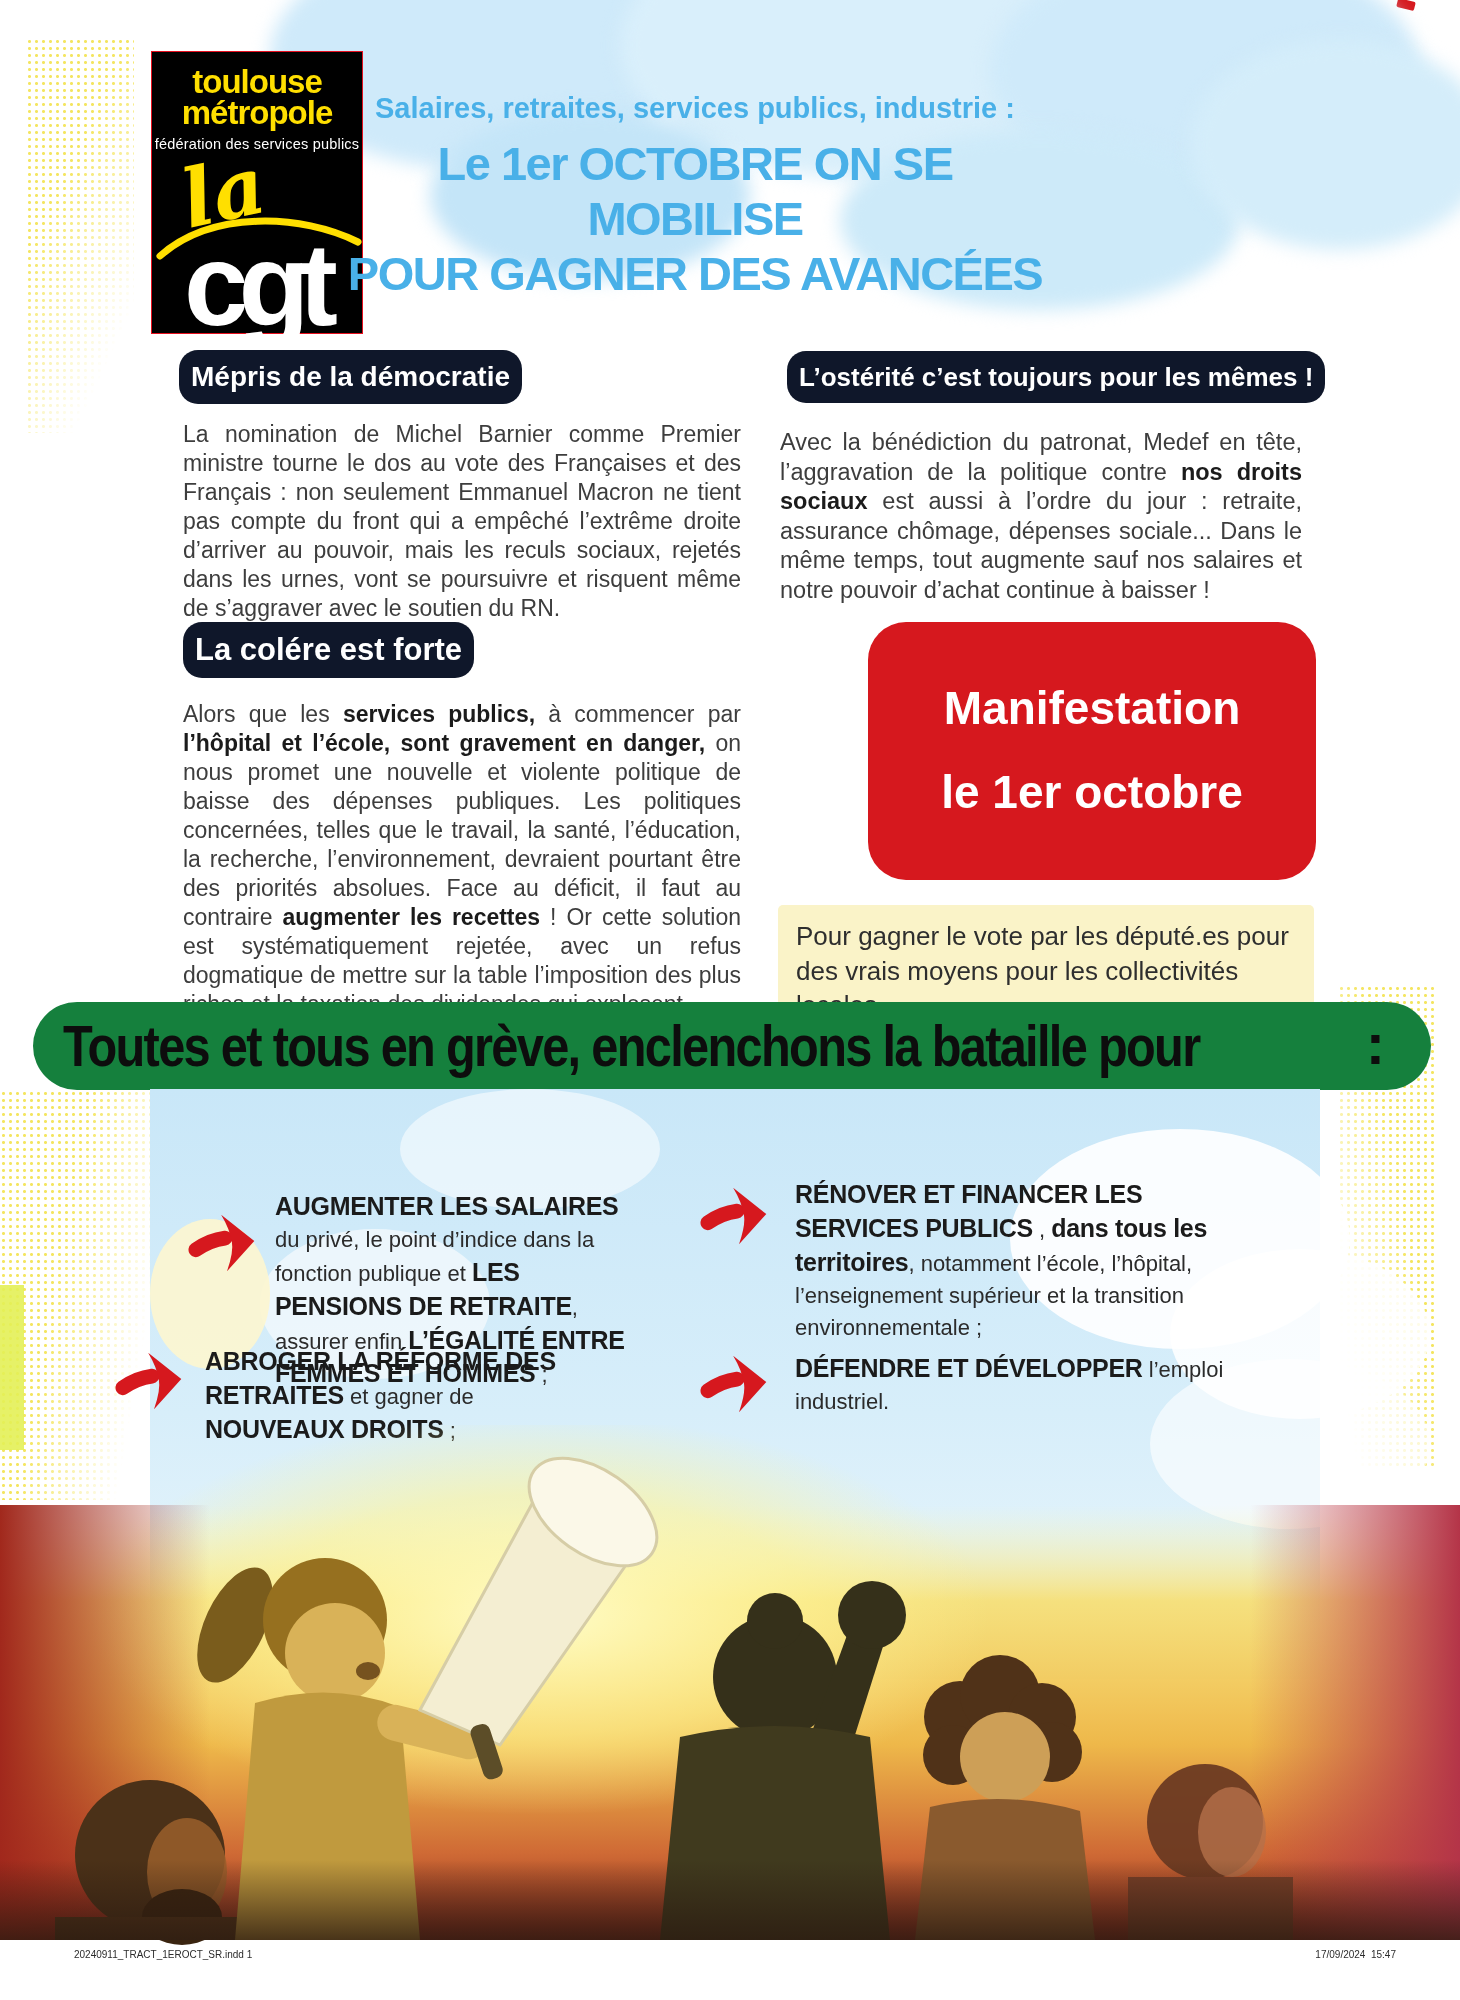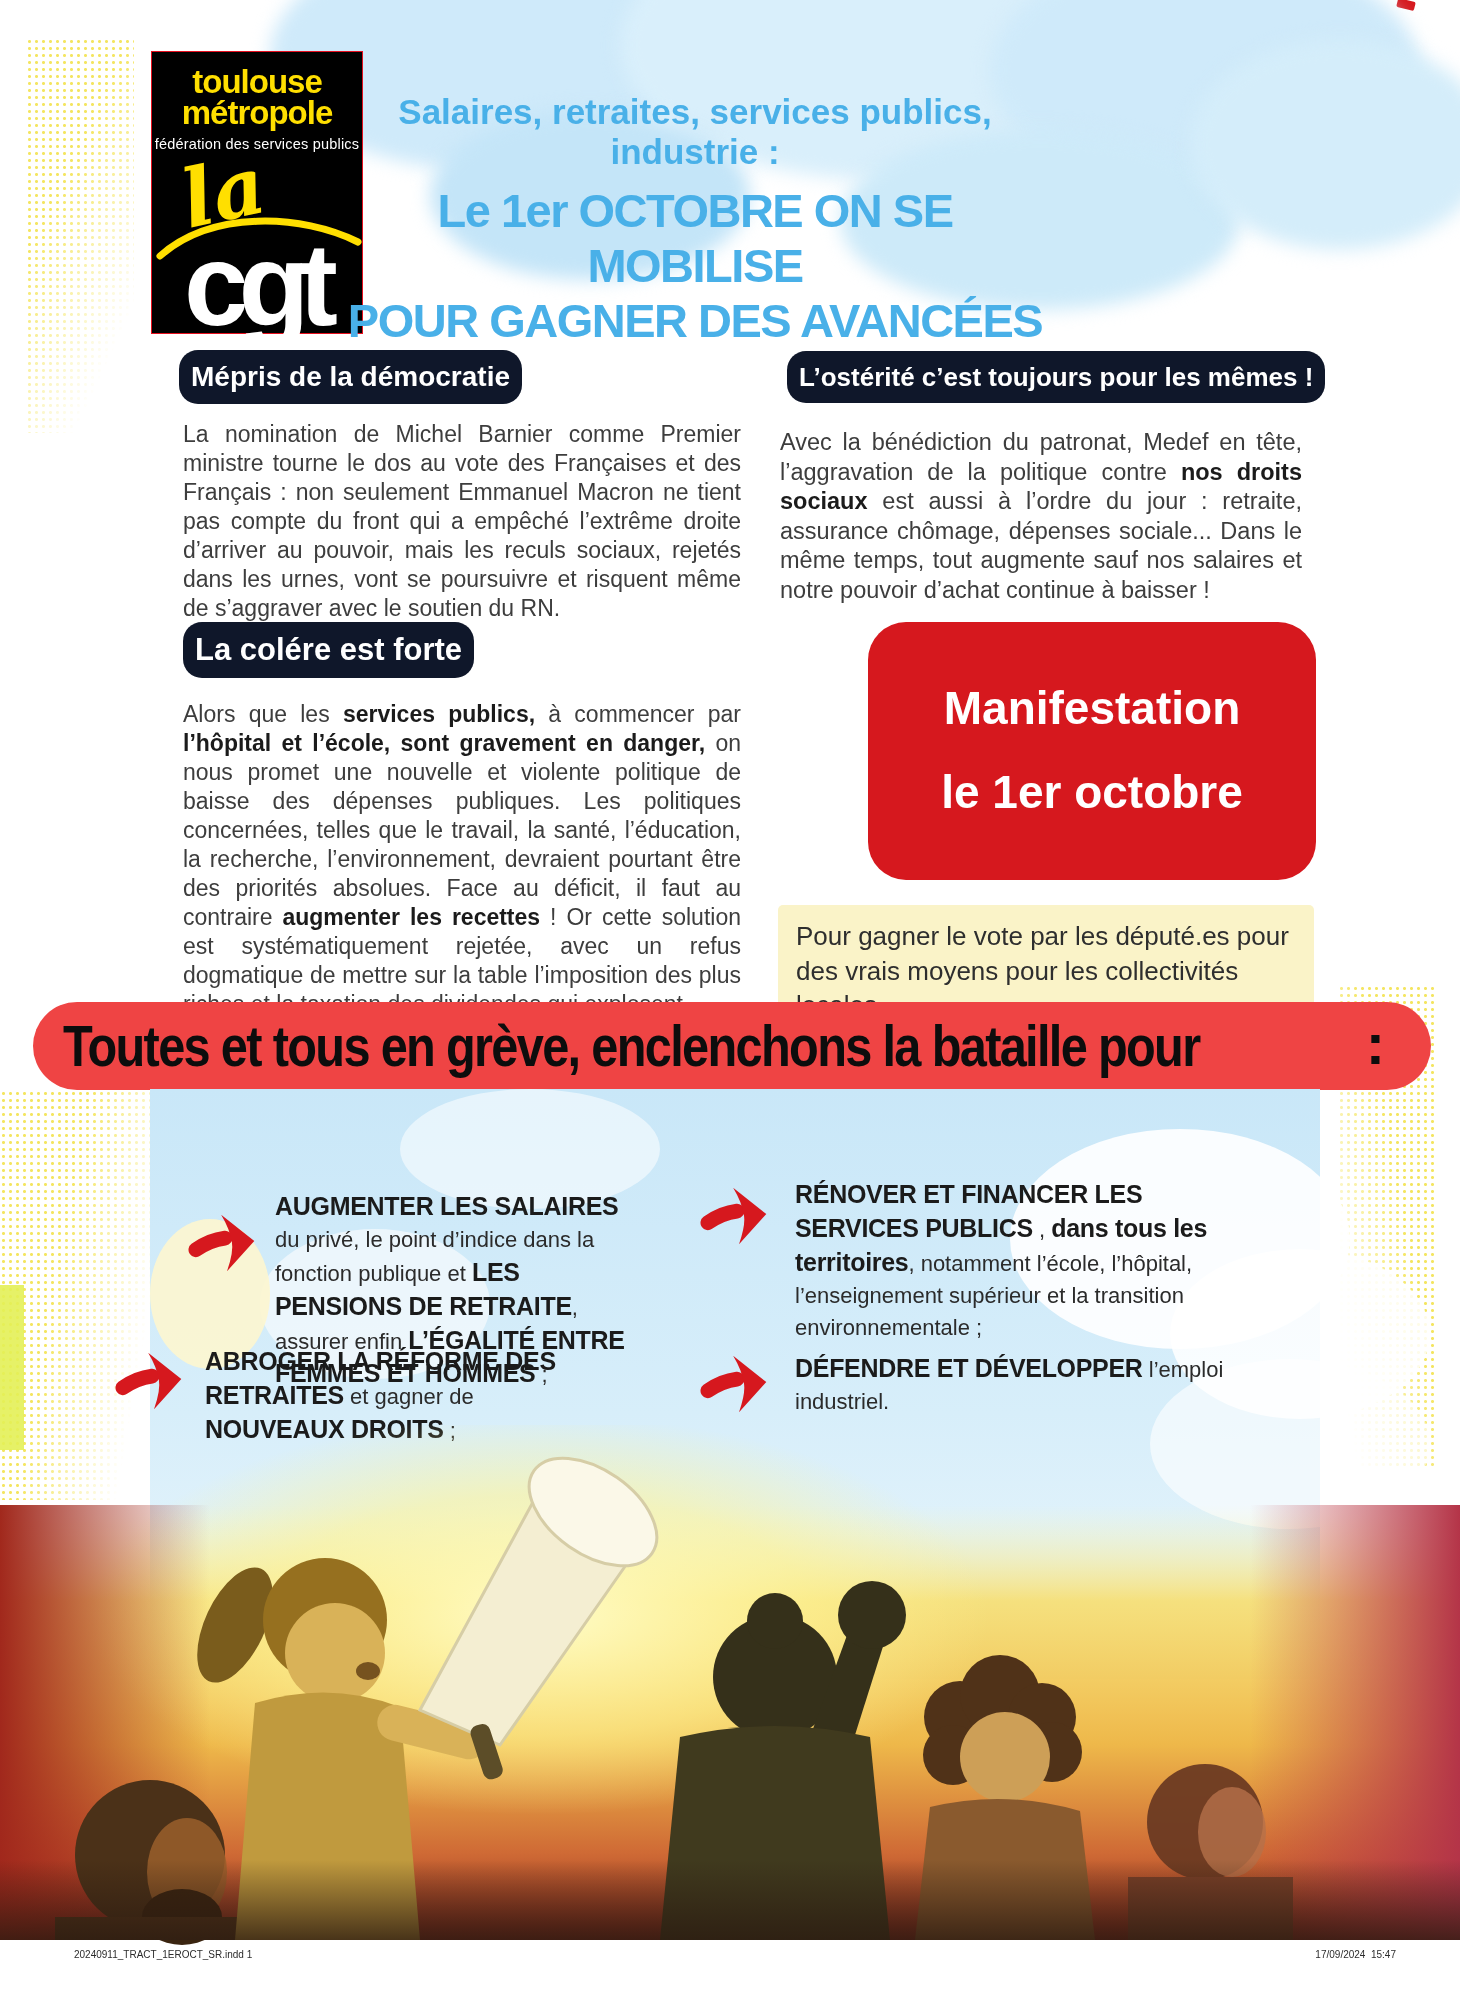--- a/index.html
+++ b/index.html
@@ -32,21 +32,21 @@
              font-size:33px;line-height:.95;letter-spacing:-1px;}
   .logo-fed{margin-top:7px;text-align:center;color:#ffffff;font-size:14.5px;letter-spacing:.2px;}
   .logo-la{position:absolute;left:30px;top:100px;font-family:"DejaVu Serif",serif;font-style:italic;
            font-weight:bold;font-size:80px;color:#ffdf00;transform:rotate(-12deg);line-height:1;}
   .logo-swoosh{position:absolute;left:0;top:142px;width:210px;height:80px;}
   .logo-cgt{position:absolute;left:0;right:2px;bottom:0px;text-align:center;color:#ffffff;
             font-size:116px;font-weight:900;letter-spacing:-10px;line-height:.82;}
 
   
   .header-text{position:absolute;left:345px;top:92px;width:700px;text-align:center;color:#49b0e8;}
-  .kicker{font-size:35px;font-weight:700;margin-bottom:12px;}
+  .kicker{font-size:29px;font-weight:700;margin-bottom:12px;}
   .h1{font-size:47px;font-weight:800;line-height:1.17;letter-spacing:-1.5px;}
 
   
   .badge{position:absolute;display:inline-flex;align-items:center;background:#0f172a;color:#fff;
          font-weight:800;border-radius:19px;padding:0 12px;white-space:nowrap;}
   .badge1{left:179px;top:350px;height:54px;font-size:28px;}
   .badge2{left:183px;top:622px;height:56px;font-size:31px;}
   .badge3{left:787px;top:351px;height:52px;font-size:26px;}
 
   
@@ -57,21 +57,21 @@
   .b{font-weight:800;color:#1b1b1b;}
 
   
   .callout{position:absolute;left:868px;top:622px;width:448px;height:258px;background:#d6181e;
            border-radius:38px;display:flex;flex-direction:column;justify-content:center;align-items:center;
            color:#fff;font-weight:800;font-size:46px;line-height:1.82;text-align:center;}
   .note{position:absolute;left:778px;top:905px;width:500px;background:#faf3c8;border-radius:5px;
         padding:14px 18px;font-size:26px;line-height:1.33;color:#2e2e2e;}
 
   
-  .banner{position:absolute;left:33px;top:1002px;width:1398px;height:88px;background:#ef4444;
+  .banner{position:absolute;left:33px;top:1002px;width:1398px;height:88px;background:#15803d;
           border-radius:44px;color:#0d0d0d;}
   .banner-text{position:absolute;left:30px;top:10px;font-size:58px;font-weight:800;letter-spacing:-2px;
                white-space:pre;transform:scaleX(.84);transform-origin:left center;}
   .banner-colon{position:absolute;right:46px;top:8px;font-size:58px;font-weight:800;}
 
   
   .blue-section{position:absolute;left:150px;top:1089px;width:1170px;height:590px;
                 background:linear-gradient(180deg,#c9e7f8 0%,#d7eefa 55%,#eaf6fc 100%);}
   .blob{position:absolute;border-radius:50%;}
 

